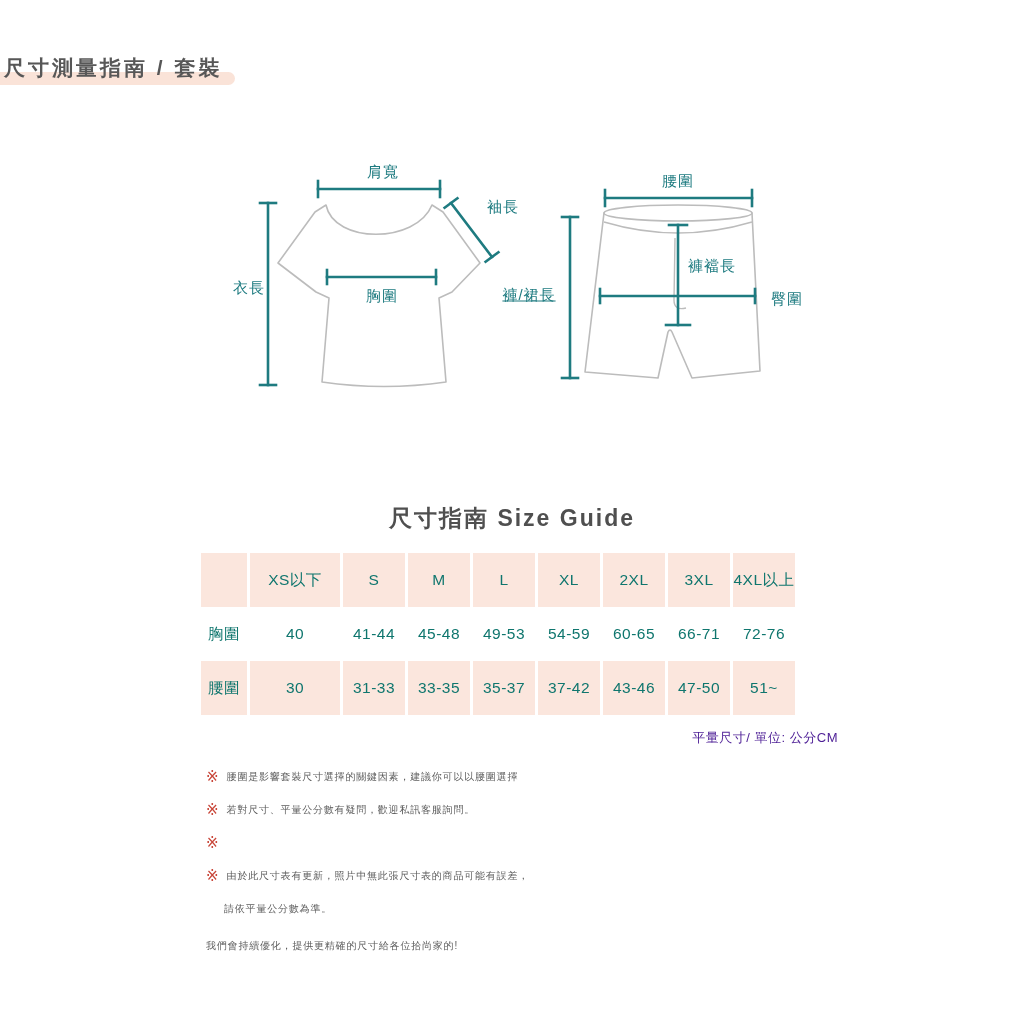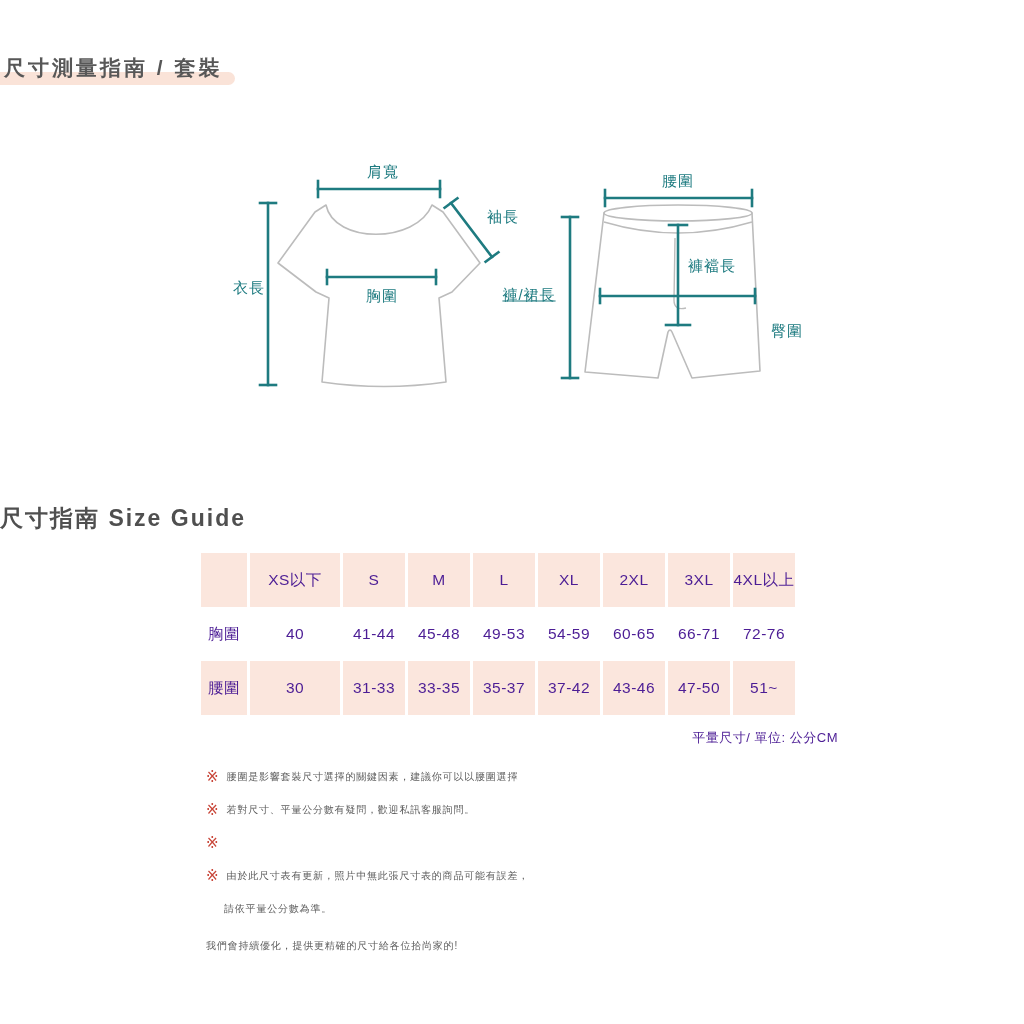--- a/index.html
+++ b/index.html
@@ -21,31 +21,31 @@
     background:#fae3d8;border-radius:8px;z-index:-1;
   }
   
   .diagram-svg{position:absolute;}
   .mlabel{
     position:absolute;transform:translate(-50%,-50%);
     color:#1e7b80;font-size:15px;letter-spacing:1px;white-space:nowrap;
   }
   
   .section-title{
-    position:absolute;top:503px;left:0;width:1024px;
+    position:absolute;top:503px;left:0;width:1024px;text-align:center;
     font-size:23px;font-weight:600;letter-spacing:2px;color:#4f4f4f;
   }
   
   .size-table{
     position:absolute;top:553px;left:198px;
     border-collapse:separate;border-spacing:3px 0;table-layout:fixed;
   }
   .size-table td,.size-table th{
     height:54px;text-align:center;vertical-align:middle;
-    font-size:15.5px;font-weight:400;color:#4c1d95;letter-spacing:0.5px;
+    font-size:15.5px;font-weight:400;color:#0f766e;letter-spacing:0.5px;
     padding:0;
   }
   .size-table tr.row-pink td,.size-table tr.row-pink th{background:#fbe6dd;}
   .size-table tr.row-white td,.size-table tr.row-white th{background:#ffffff;}
   
   .unit-note{
     position:absolute;top:729px;right:186px;
     font-size:13px;color:#4c1d95;letter-spacing:0.5px;
   }
   
@@ -116,27 +116,27 @@
     </g>
     <g>
       <line x1="110" y1="136" x2="265" y2="136"></line>
       <line x1="110" y1="129" x2="110" y2="143"></line>
       <line x1="265" y1="129" x2="265" y2="143"></line>
     </g>
   </g>
 </svg>
 
 <div class="mlabel" style="left:383px;top:172px;">肩寬</div>
-<div class="mlabel" style="left:503px;top:217px;">袖長</div>
+<div class="mlabel" style="left:503px;top:207px;">袖長</div>
 <div class="mlabel" style="left:249px;top:288px;">衣長</div>
 <div class="mlabel" style="left:382px;top:296px;">胸圍</div>
 <div class="mlabel" style="left:678px;top:181px;">腰圍</div>
 <div class="mlabel" style="left:529px;top:295px;text-decoration:underline;">褲/裙長</div>
 <div class="mlabel" style="left:712px;top:266px;">褲襠長</div>
-<div class="mlabel" style="left:787px;top:299px;margin-top:32px;">臀圍</div>
+<div class="mlabel" style="left:787px;top:299px;">臀圍</div>
 
 <div class="section-title">尺寸指南 Size Guide</div>
 
 <table class="size-table">
   <colgroup>
     <col style="width:46px">
       <col style="width:90px">
       <col style="width:62px">
       <col style="width:62px">
     <col style="width:62px">

